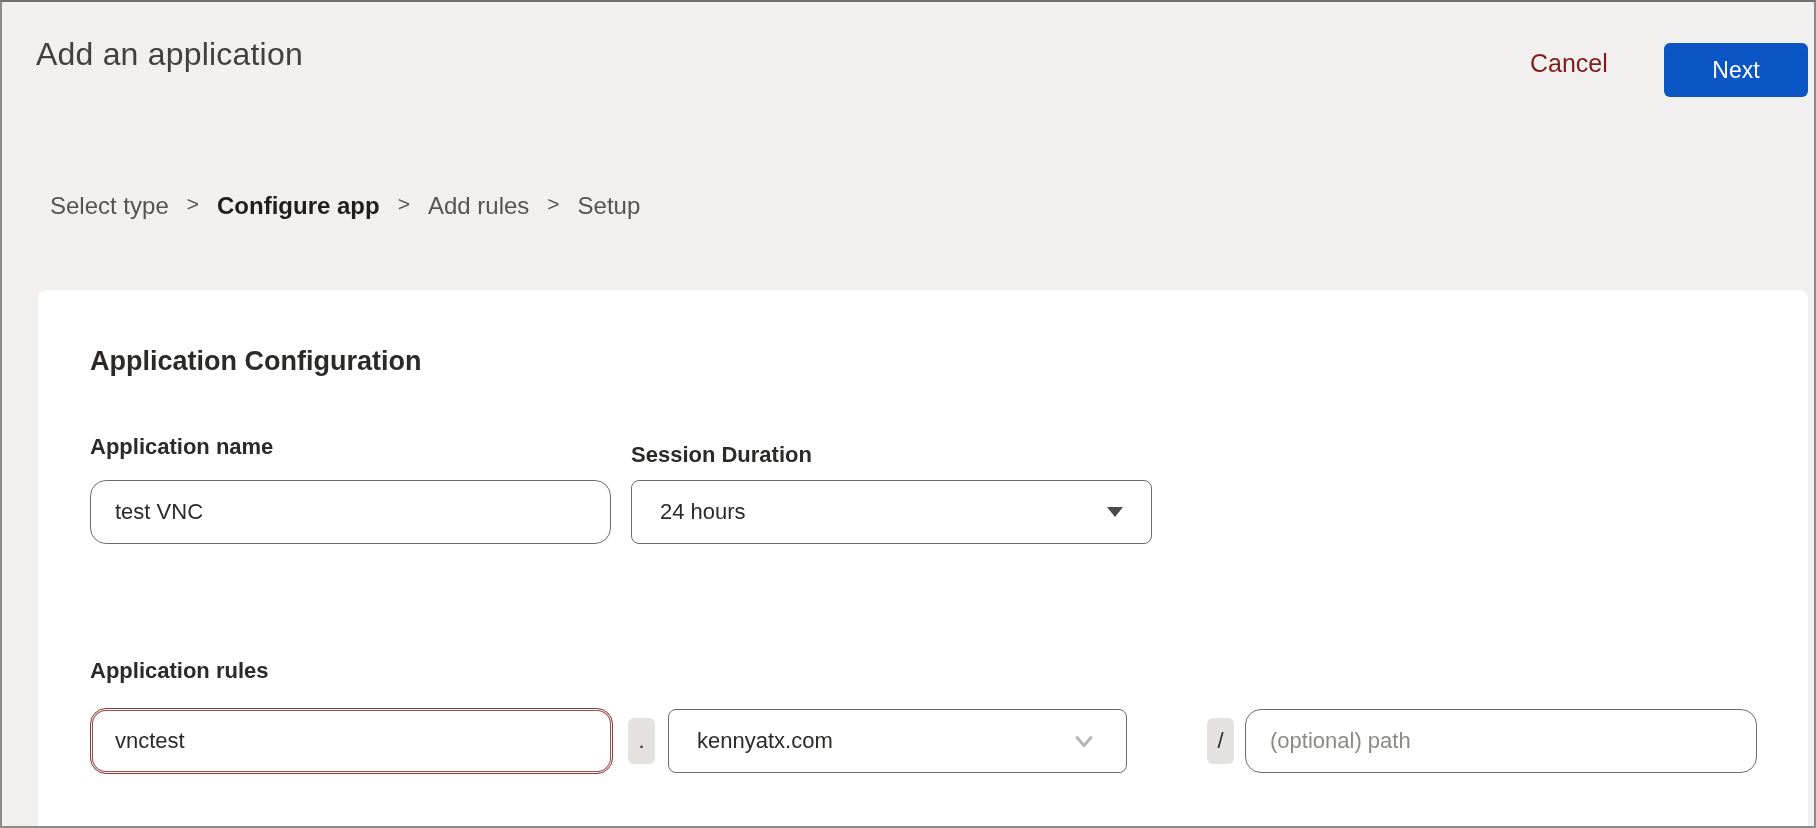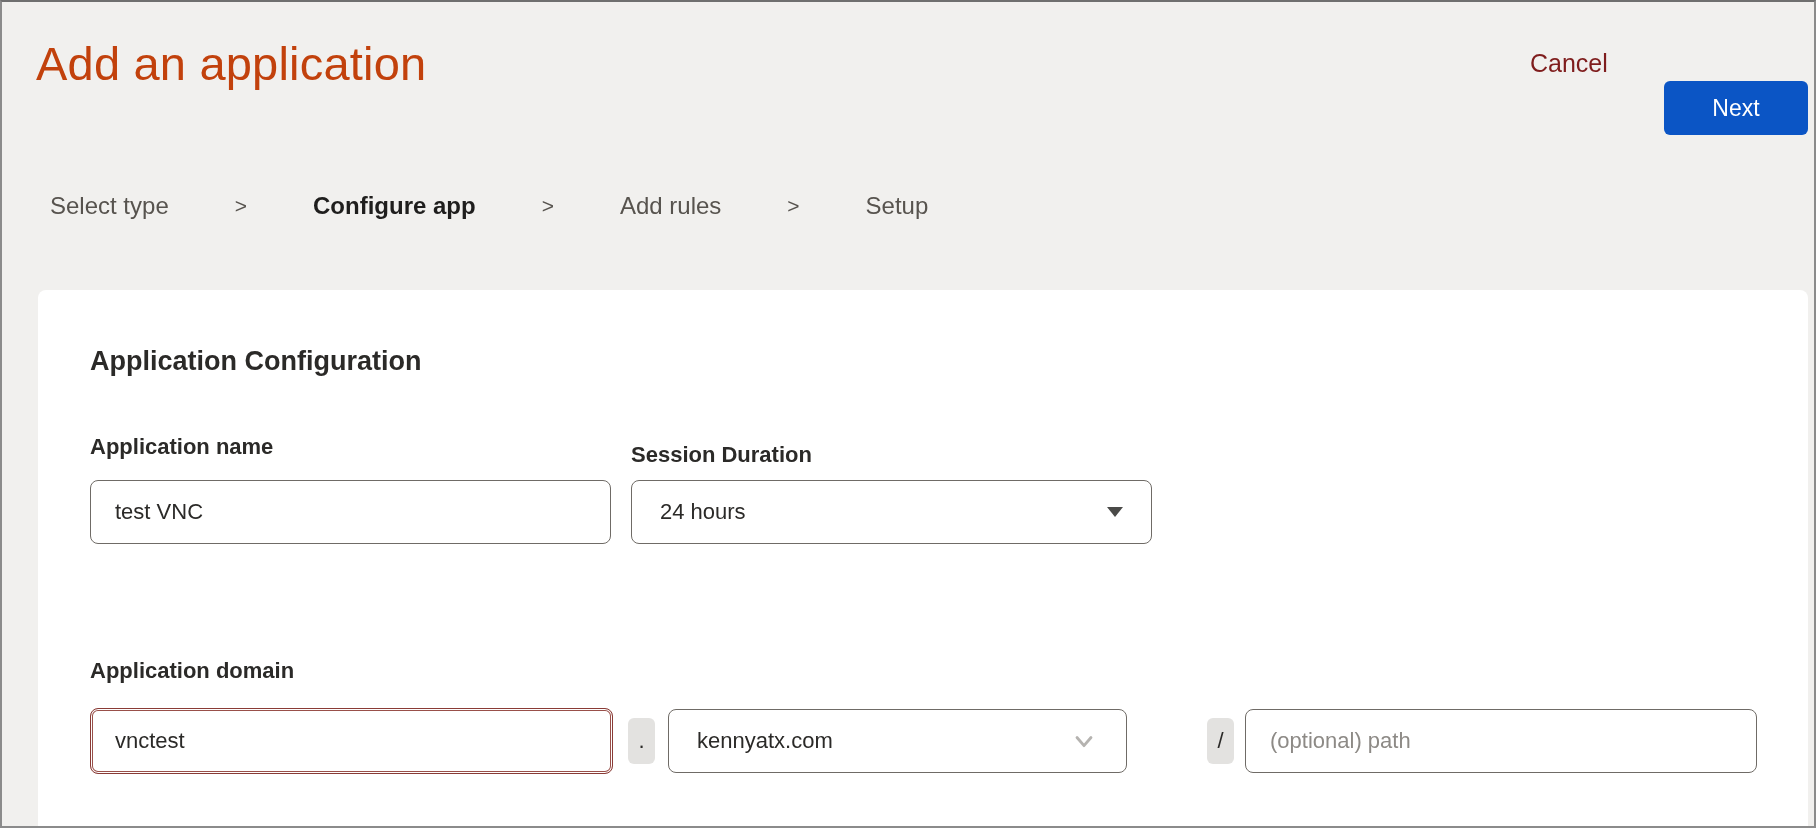--- a/index.html
+++ b/index.html
@@ -14,23 +14,23 @@
     height: 828px;
     background: #f1f0ee;
     border: 2px solid #8b8b8b;
     border-top-color: #6f6f6f;
     overflow: hidden;
   }
   .page-title {
     position: absolute;
     left: 34px;
     top: 34px;
-    font-size: 47px;
+    font-size: 32px;
     font-weight: 400;
-    color: #c2410c;
+    color: #404040;
     letter-spacing: 0.2px;
   }
   .header-actions-cancel {
     position: absolute;
     left: 1528px;
     top: 47px;
     font-size: 25px;
     color: #7f1d1d;
     cursor: pointer;
   }
@@ -40,31 +40,28 @@
     top: 41px;
     width: 144px;
     height: 54px;
     background: #0b55c5;
     border: none;
     border-radius: 6px;
     color: #ffffff;
     font-size: 23px;
     font-family: "Liberation Sans", sans-serif;
     cursor: pointer;
-    margin-top: 38px;
   }
   .stepper {
     position: absolute;
     left: 48px;
     top: 190px;
     font-size: 24px;
     color: #57534e;
     display: flex;
-    align-items: center;
-    gap: 48px;
   }
   .step { white-space: nowrap; cursor: default; }
   .step.active { font-weight: 700; color: #1f1e1d; }
   .step-sep { margin: 0 18px; font-size: 21px; color: #57534e; }
   .card {
     position: absolute;
     left: 36px;
     top: 288px;
     width: 1770px;
     height: 600px;
@@ -82,21 +79,21 @@
   .field-label {
     position: absolute;
     font-size: 22px;
     font-weight: 700;
     color: #2b2a28;
   }
   .text-input {
     position: absolute;
     height: 64px;
     border: 1px solid #6f6b66;
-    border-radius: 8px;
+    border-radius: 16px;
     background: #ffffff;
     font-size: 22px;
     font-family: "Liberation Sans", sans-serif;
     color: #2b2a28;
     padding: 0 24px;
     outline: none;
   }
   .text-input::placeholder { color: #8d8a86; }
   .text-input.error {
     border: 1px solid #8a3b36;
@@ -163,21 +160,21 @@
 
   <label class="field-label" style="left:88px; top:432px;">Application name</label>
   <input class="text-input" style="left: 88px; top: 478px; width: 521px;" value="test VNC">
 
   <label class="field-label" style="left:629px; top:432px;margin-top:8px;">Session Duration</label>
   <div class="select-box" style="left:629px; top:478px; width:521px;">
     <span>24 hours</span>
     <span class="caret-triangle"></span>
   </div>
 
-  <label class="field-label" style="left:88px; top:656px;">Application domain</label>
+  <label class="field-label" style="left:88px; top:656px;">Application rules</label>
 
   <input class="text-input error" style="left: 88px; top: 706px; width: 523px; height: 66px;" value="vnctest">
 
   <span class="sep-chip" style="left:626px; top:716px;">.</span>
 
   <div class="select-box" style="left:666px; top:707px; width:459px;">
     <span>kennyatx.com</span>
     <svg class="chevron-svg" width="28" height="28" viewBox="0 0 24 24">
       <polyline points="6,9 12,16 18,9" fill="none" stroke="#b5b3b0" stroke-width="2.4" stroke-linecap="round" stroke-linejoin="round"></polyline>
     </svg>

